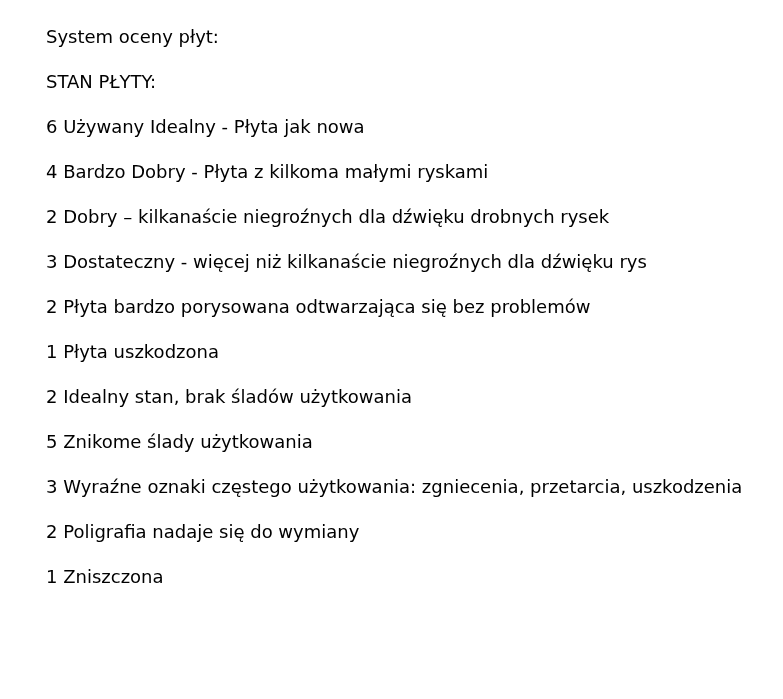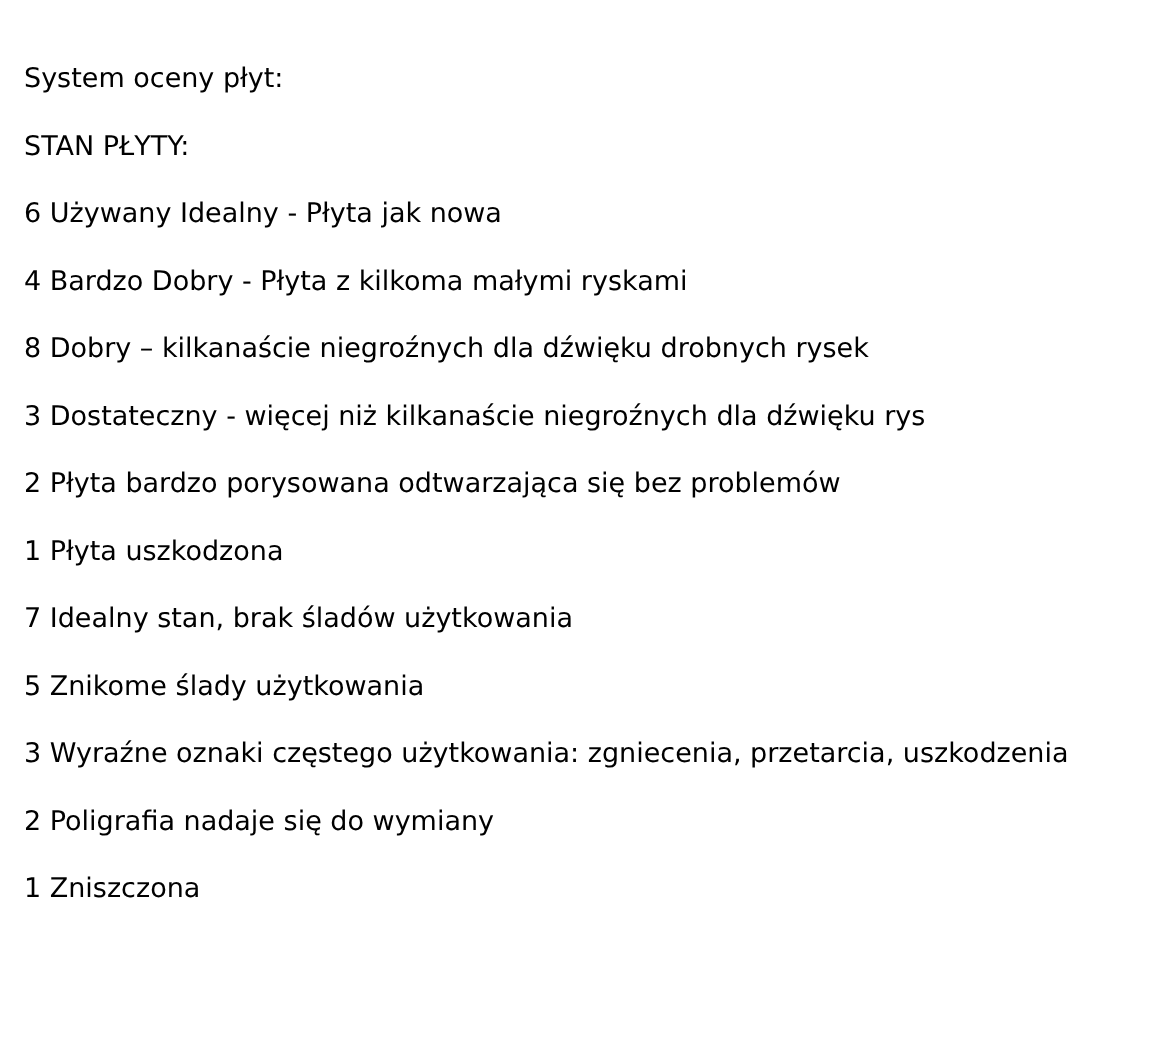--- a/index.html
+++ b/index.html
@@ -8,21 +8,22 @@
     background: #ffffff;
   }
   body {
     width: 783px;
     height: 699px;
     overflow: hidden;
     font-family: "DejaVu Sans", "Liberation Sans", sans-serif;
     color: #000000;
   }
   .doc {
-    padding: 42px 14px 0 16px;
+    padding: 26px 14px 0 16px;
+    margin-left: 30px;
   }
   .line {
     font-size: 18px;
     line-height: 22px;
     margin: 0 0 23px 0;
     white-space: nowrap;
   }
   .line.bold {
     font-weight: 400;
   }
@@ -31,25 +32,25 @@
 <body>
 
 <main class="doc">
 
   <p class="line">System oceny płyt:</p>
 
   <p class="line bold">STAN PŁYTY:</p>
 
   <p class="line">6 Używany Idealny - Płyta jak nowa</p>
   <p class="line">4 Bardzo Dobry - Płyta z kilkoma małymi ryskami</p>
-  <p class="line">8 Dobry – kilkanaście niegroźnych dla dźwięku drobnych rysek</p>
+  <p class="line">2 Dobry – kilkanaście niegroźnych dla dźwięku drobnych rysek</p>
   <p class="line">3 Dostateczny - więcej niż kilkanaście niegroźnych dla dźwięku rys</p>
   <p class="line">2 Płyta bardzo porysowana odtwarzająca się bez problemów</p>
   <p class="line">1 Płyta uszkodzona</p>
 
 
-  <p class="line">7 Idealny stan, brak śladów użytkowania</p>
+  <p class="line">2 Idealny stan, brak śladów użytkowania</p>
   <p class="line">5 Znikome ślady użytkowania</p>
   <p class="line">3 Wyraźne oznaki częstego użytkowania: zgniecenia, przetarcia, uszkodzenia</p>
   <p class="line">2 Poligrafia nadaje się do wymiany</p>
   <p class="line">1 Zniszczona</p>
 
 </main>
 
 </body></html>

